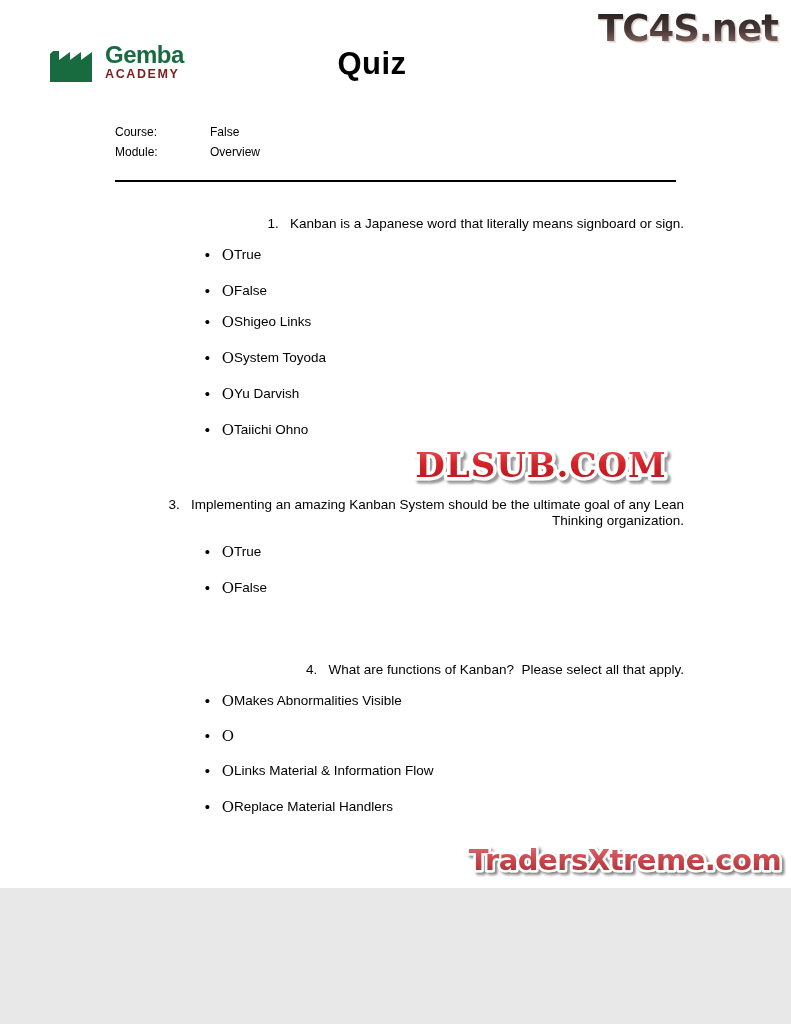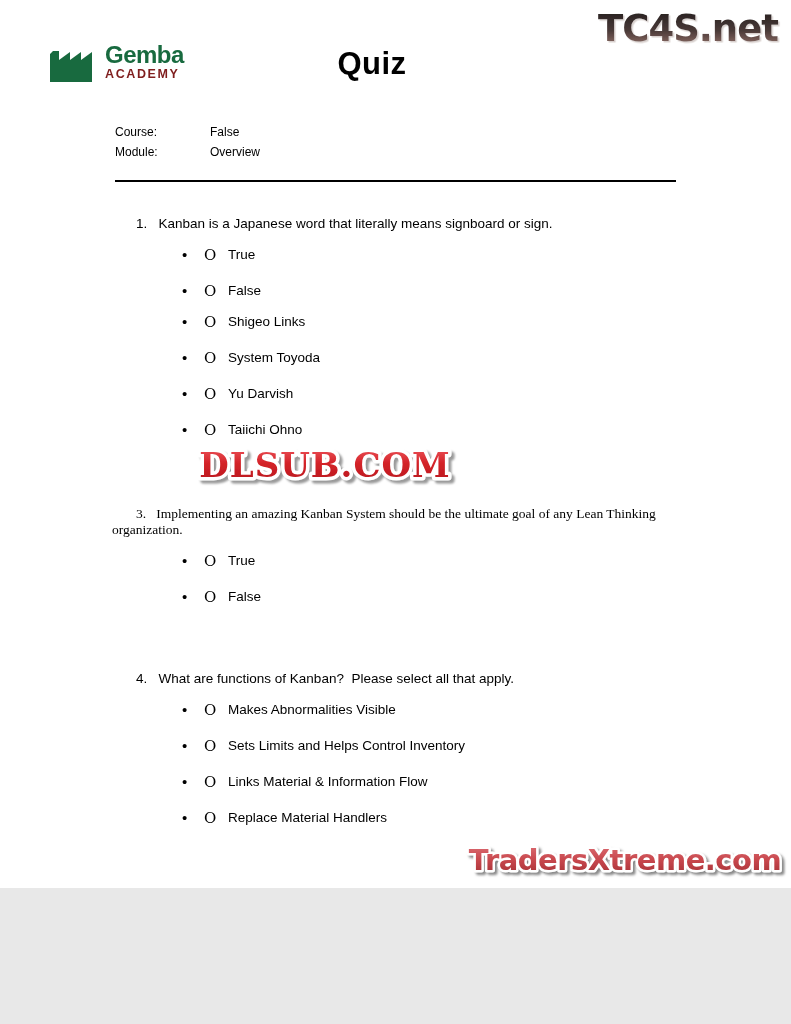--- a/index.html
+++ b/index.html
@@ -36,29 +36,29 @@
   
   .meta{position:absolute;left:115px;top:122px;font-size:12px;line-height:20px;}
   .meta-row{display:flex;}
   .meta-label{width:95px;}
   .divider{
     position:absolute;left:115px;top:180px;width:561px;height:2px;
     background:#000;
   }
   
   .content{
-    position:absolute;left:112px;top:210px;width:566px;
-    font-size:13.5px;line-height:16px;
+    position:absolute;left:118px;top:210px;width:566px;
+    font-size:13.5px;line-height:16px;text-align:right;
   }
   .question-text{
     margin:0;text-indent:24px;white-space:pre-wrap;
   }
   .q1{margin-top:6px;}
   .q2{margin-top:44px;}
-  .q3{margin-top:15px;font-family:Liberation Serif, serif;}
+  .q3{margin-top:6px;}
   .q4{margin-top:66px;}
   .option{
     margin-top:20px;margin-left:70px;
     display:flex;align-items:center;
   }
   .option-first{margin-top:15px;}
   .bullet{
     font-size:15px;line-height:14px;width:22px;
   }
   .radio{
@@ -183,21 +183,20 @@
 
     <p class="question-text q4"><span>4.</span>&nbsp;&nbsp;&nbsp;<span>What are functions of Kanban?  Please select all that apply.</span></p>
     <div class="option option-first">
       <span class="bullet">•</span>
       <span class="radio">O</span>
       <span class="opt-label">Makes Abnormalities Visible</span>
     </div>
     <div class="option">
       <span class="bullet">•</span>
       <span class="radio">O</span>
-      <span class="opt-label">Sets Limits and Helps Control Inventory</span>
     </div>
     <div class="option">
       <span class="bullet">•</span>
       <span class="radio">O</span>
       <span class="opt-label">Links Material &amp; Information Flow</span>
     </div>
     <div class="option">
       <span class="bullet">•</span>
       <span class="radio">O</span>
       <span class="opt-label">Replace Material Handlers</span>

